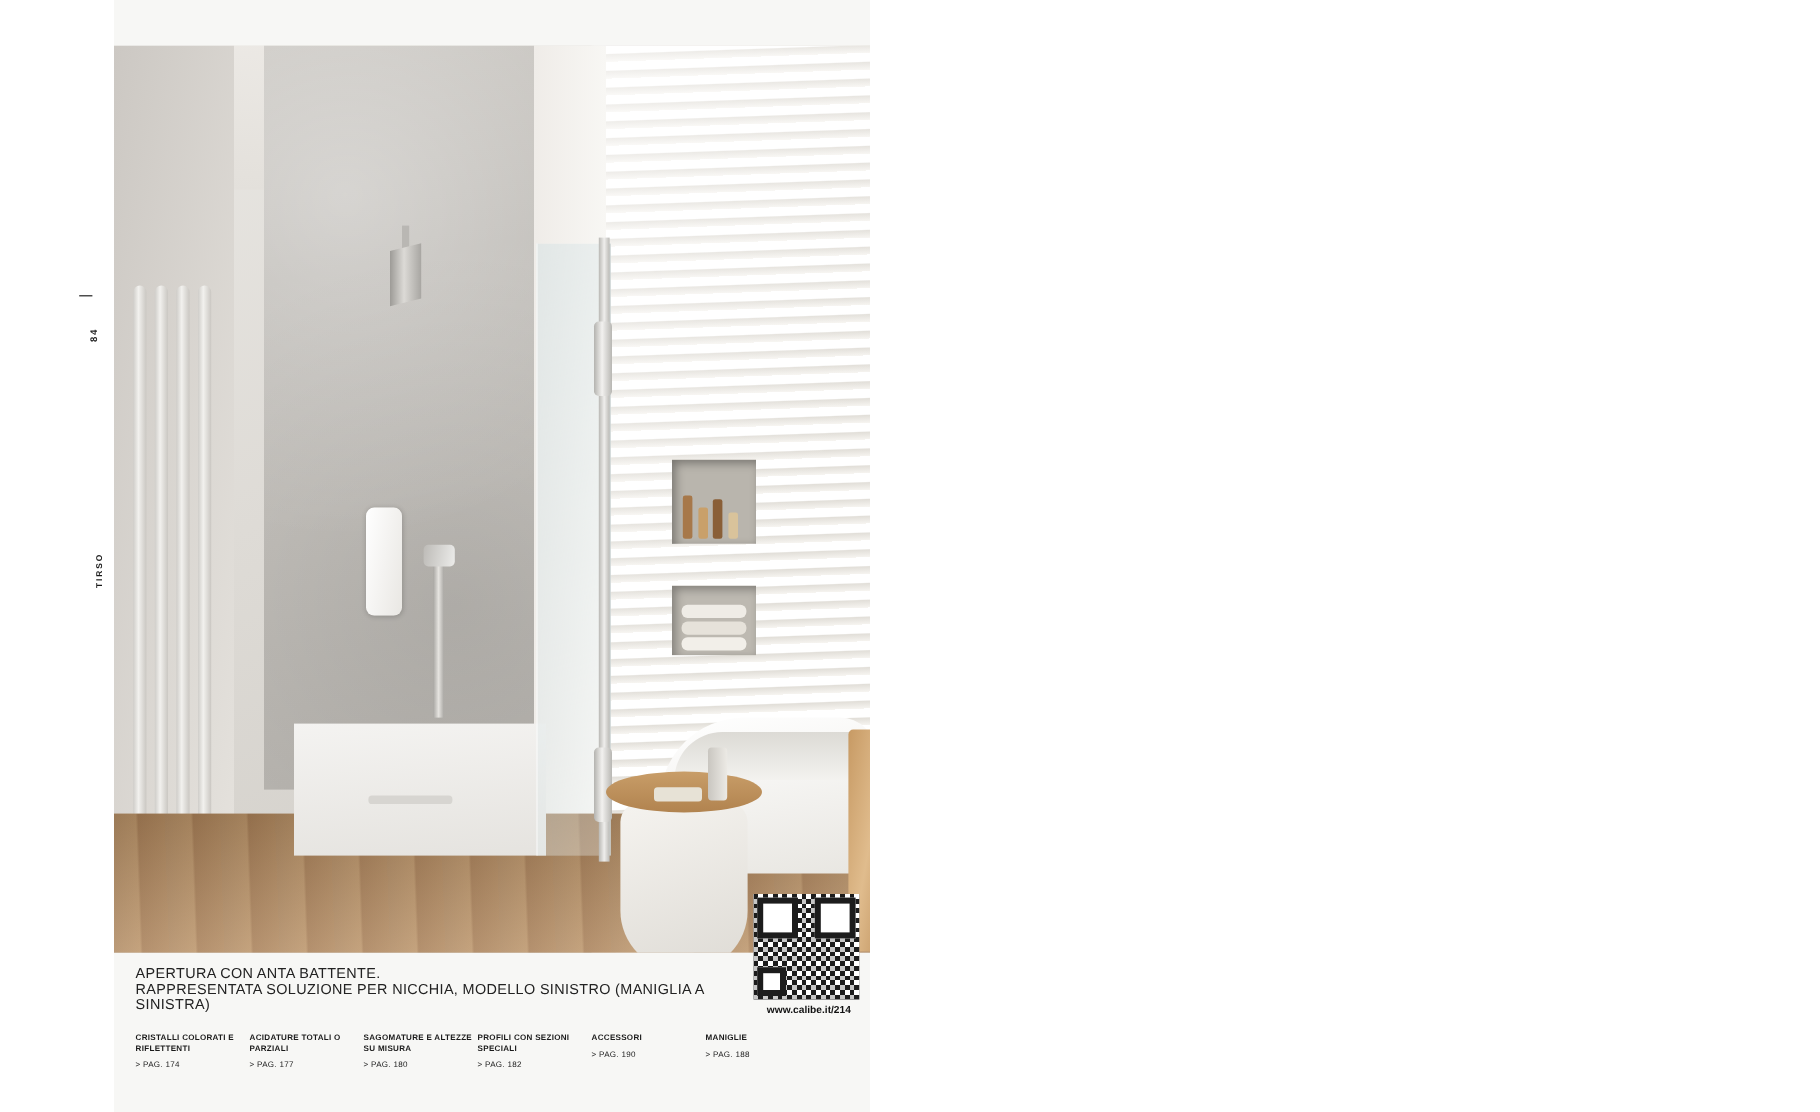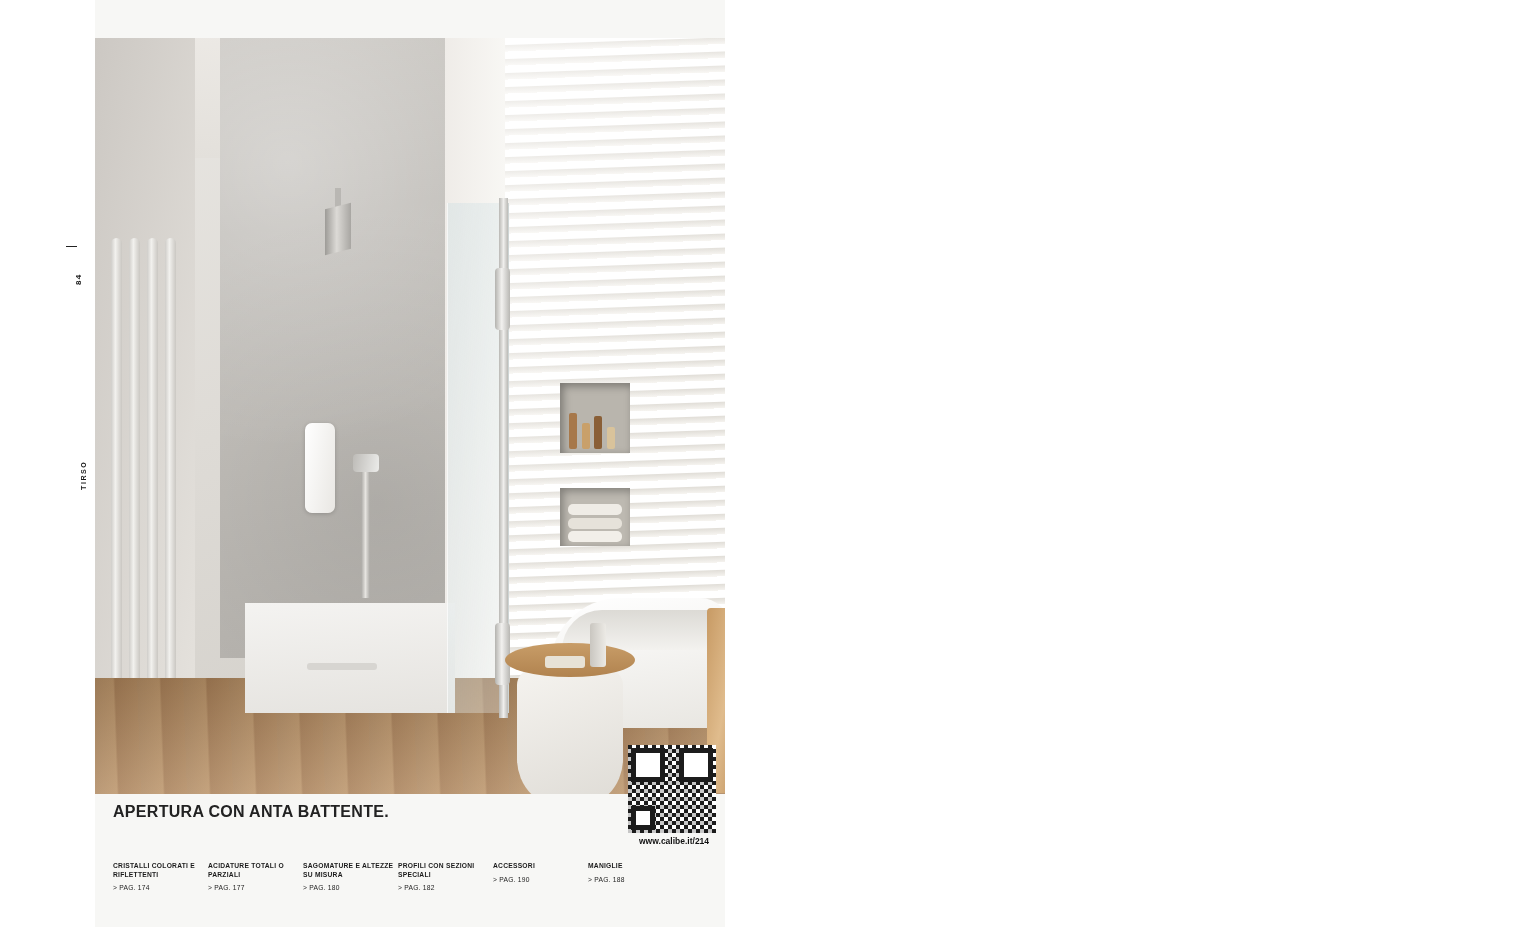--- a/index.html
+++ b/index.html
@@ -111,21 +111,21 @@
   .ph-stool-body { position:absolute; left:12px; top:26px; width:106px; height:140px;
     border-radius:16px 16px 50px 50px;
     background:linear-gradient(160deg,#f5f3ef,#dedbd5);}
   .ph-bottle { position:absolute; left:495px; top:585px; width:16px; height:44px;
     border-radius:3px; background:linear-gradient(90deg,#c9c6c0,#eceae5);}
   .ph-soap { position:absolute; left:450px; top:618px; width:40px; height:12px;
     border-radius:3px; background:#e7e2d6;}
 
   .photo-caption {
     position: absolute; left: 113px; top: 805px; width: 500px;
-    font-size: 16px; line-height: 13px; letter-spacing: .3px; color: #222; font-weight: bold;
+    font-size: 12px; line-height: 13px; letter-spacing: .3px; color: #222;
   }
   .qr {
     position:absolute; left:628px; top:745px; width:88px; height:88px;
     background:
       repeating-linear-gradient(90deg, #1c1c1c 0 4px, #fff 4px 8px),
       repeating-linear-gradient(0deg, #1c1c1c 0 4px, #fff 4px 8px);
     background-blend-mode: difference;
     background-color:#fff;
   }
   .qr:before, .qr:after{
@@ -202,20 +202,21 @@
       <div class="ph-stool">
         <div class="ph-stool-body"></div>
         <div class="ph-stool-top"></div>
       </div>
       <div class="ph-soap"></div>
       <div class="ph-bottle"></div>
     </div>
 
     <div class="photo-caption">
       <div>APERTURA CON ANTA BATTENTE.</div>
+      <div>RAPPRESENTATA SOLUZIONE PER NICCHIA, MODELLO SINISTRO (MANIGLIA A SINISTRA)</div>
     </div>
 
     <div class="qr">
       <div class="qr-inner"></div>
     </div>
     <div class="qr-url">www.calibe.it/214</div>
 
     <div class="left-footer">
       <div class="lf-col">
         <div class="t">CRISTALLI COLORATI E RIFLETTENTI</div>

